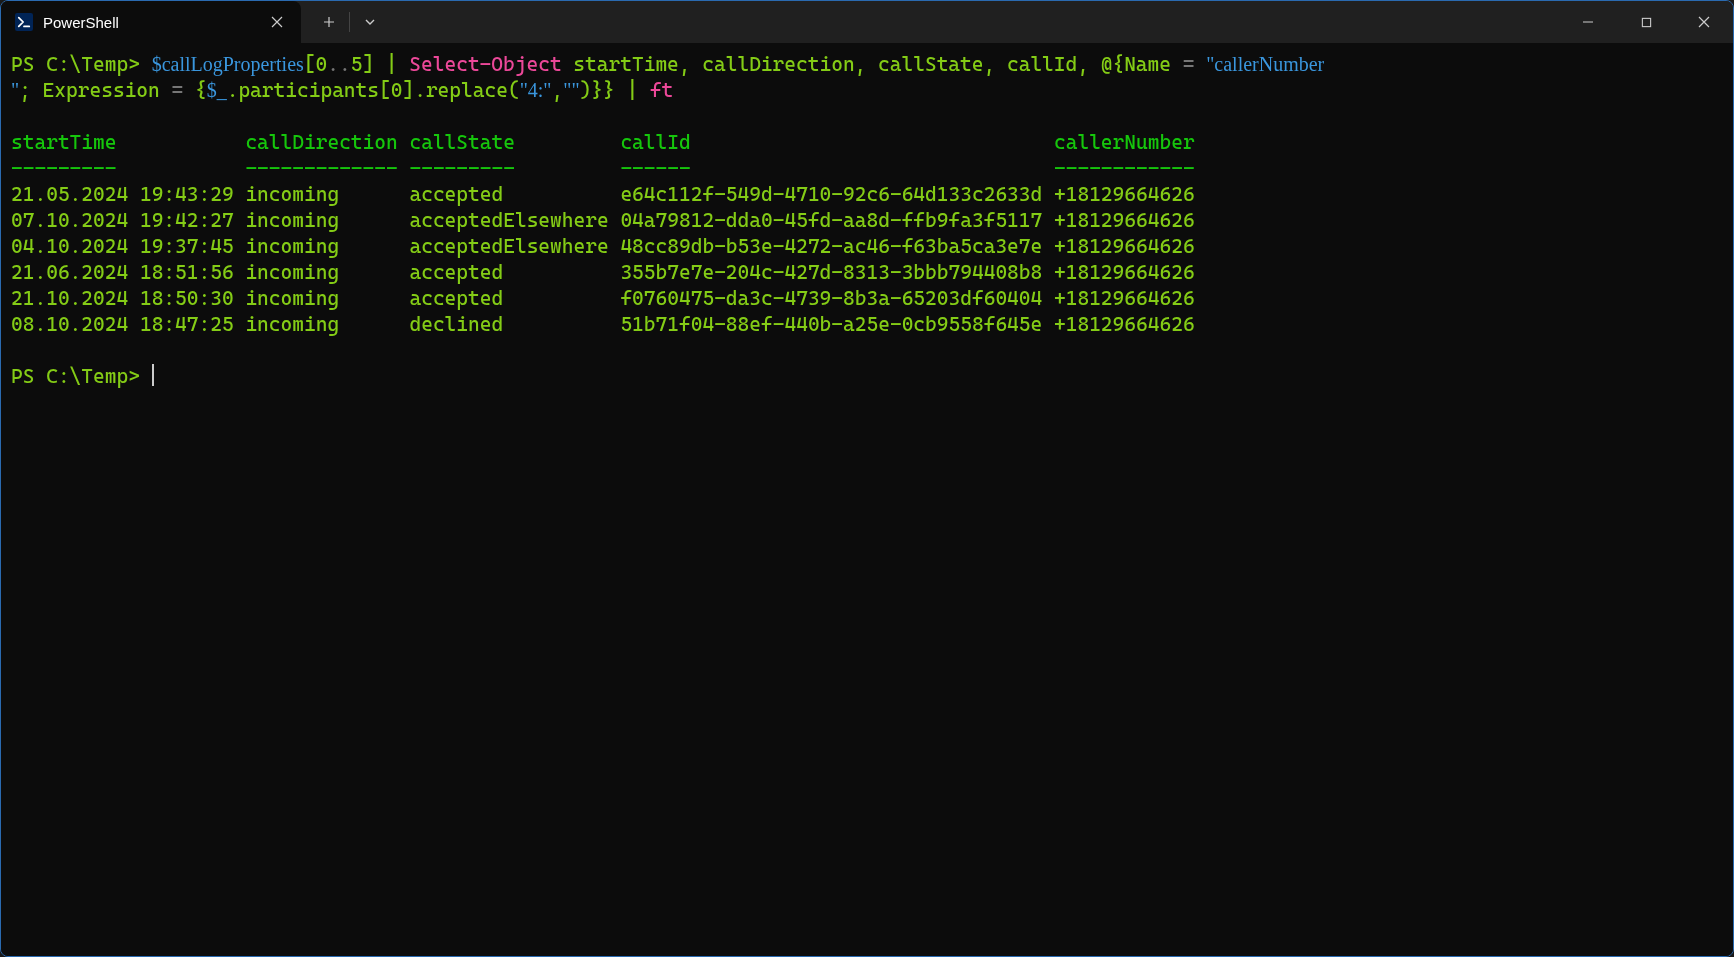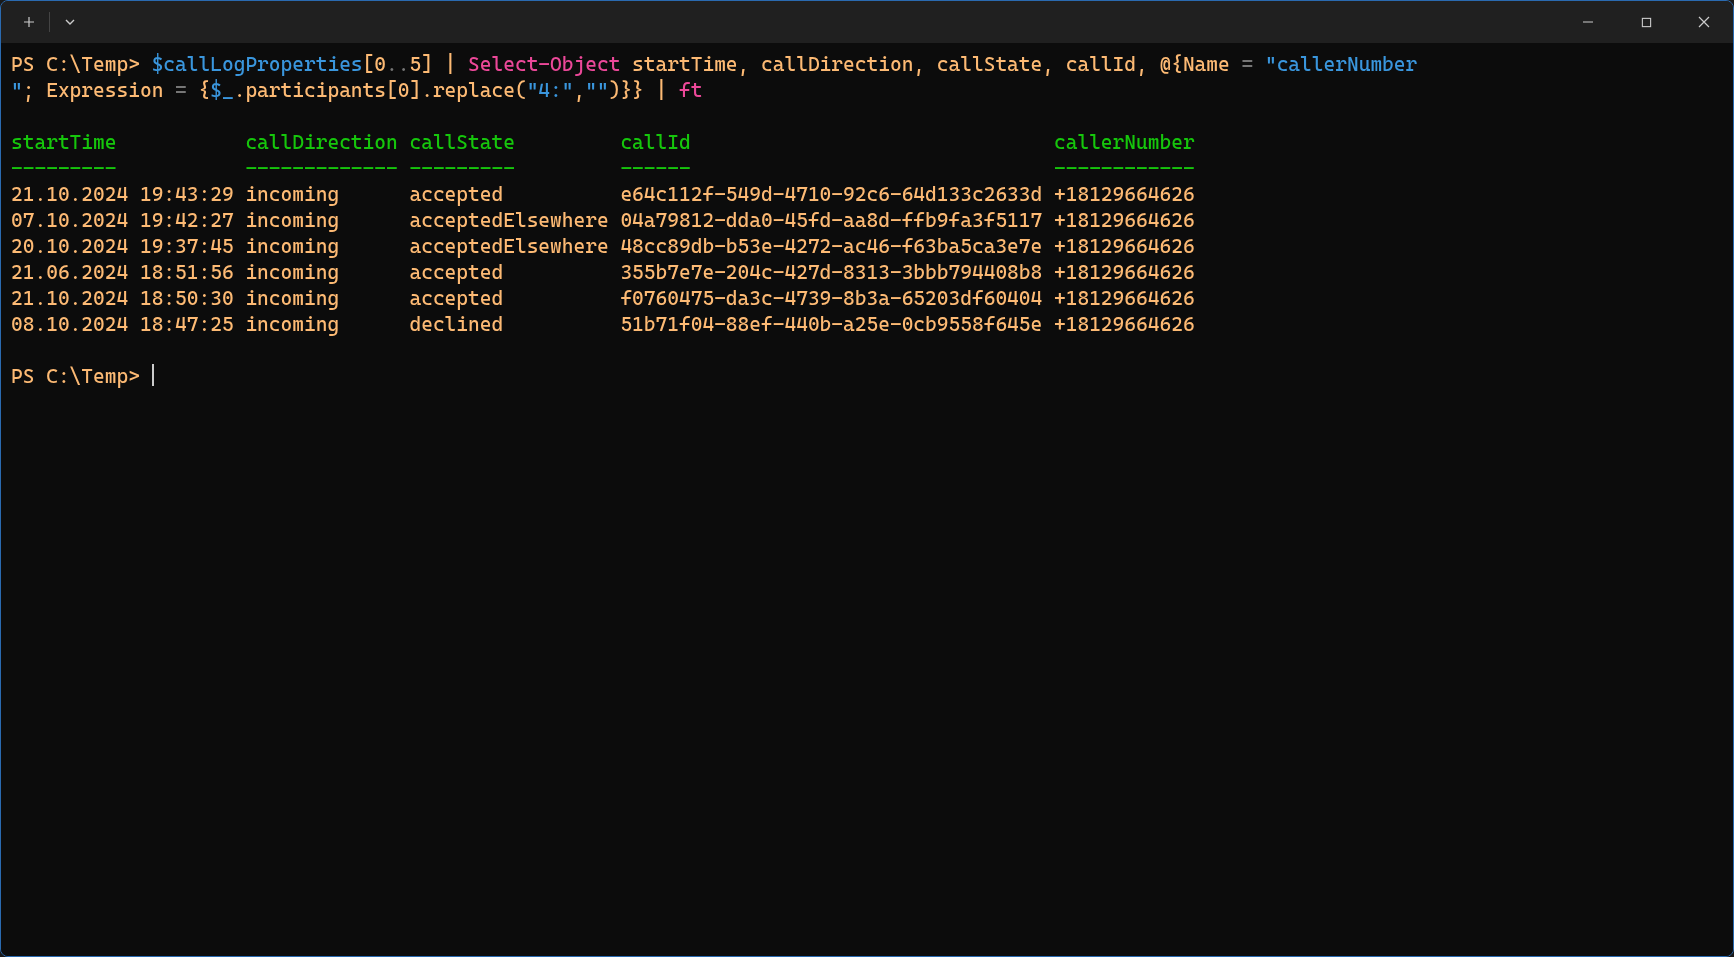--- a/index.html
+++ b/index.html
@@ -105,41 +105,54 @@
     }
     .terminal {
       flex: 1;
       background: #0c0c0c;
       padding: 8px 10px;
       color: #cccccc;
       line-height: 1.3;
       white-space: pre;
       overflow: hidden;
     }
-    .c-white { color: #fdba74; }
-    .c-teal { color: #3a96dd; }
+    .c-white { color: #84cc16; }
+    .c-teal { color: #3a96dd; font-family: Liberation Serif, serif; }
     .c-gray { color: #767676; }
     .c-yellow { color: #ec4899; }
     .c-green { color: #16c60c; }
     .cursor-block {
       display: inline-block;
       width: 2px;
       height: 22px;
       background: #cccccc;
       vertical-align: text-bottom;
       margin-bottom: 2px;
       animation: blink 1s step-start infinite;
     }
     @keyframes blink { 50% { opacity: 0; } }
   </style>
 </head>
 <body>
 
 <div class="window">
   <div class="titlebar">
+    <div class="tab">
+      <div class="tab-icon">
+        <svg width="14" height="14" viewBox="0 0 16 16">
+            <path d="M2 3 L7 8 L2 13 M8 13 L14 13" stroke="#fff" stroke-width="2" fill="none" stroke-linecap="round" stroke-linejoin="round"></path>
+          </svg>
+      </div>
+      <span class="tab-title">PowerShell</span>
+      <div class="tab-close">
+        <svg width="12" height="12" viewBox="0 0 12 12">
+            <path d="M1 1 L11 11 M11 1 L1 11" stroke="currentColor" stroke-width="1.2"></path>
+          </svg>
+      </div>
+    </div>
     <div class="tab-actions">
       <div class="tab-action-btn">
         <svg width="12" height="12" viewBox="0 0 12 12">
             <path d="M6 1 V11 M1 6 H11" stroke="currentColor" stroke-width="1.2"></path>
           </svg>
       </div>
       <div class="tab-divider"></div>
       <div class="tab-action-btn">
         <svg width="12" height="12" viewBox="0 0 12 12">
             <path d="M2 4 L6 8 L10 4" stroke="currentColor" stroke-width="1.4" fill="none"></path>
@@ -163,22 +176,22 @@
           </svg>
       </div>
     </div>
   </div>
 
   <div class="terminal"><span><span class="c-white">PS C:\Temp&gt; </span><span class="c-teal">$callLogProperties</span><span class="c-white">[</span><span class="c-white">0</span><span class="c-gray">..</span><span class="c-white">5</span><span class="c-white">]</span><span class="c-white"> | </span><span class="c-yellow">Select-Object</span><span class="c-white"> startTime, callDirection, callState, callId, </span><span class="c-white">@{</span><span class="c-white">Name </span><span class="c-gray">= </span><span class="c-teal">"callerNumber</span>
 <span class="c-teal">"</span><span class="c-white">; </span><span class="c-white">Expression </span><span class="c-gray">= </span><span class="c-white">{</span><span class="c-teal">$_</span><span class="c-white">.participants[</span><span class="c-white">0</span><span class="c-white">].replace(</span><span class="c-teal">"4:"</span><span class="c-white">,</span><span class="c-teal">""</span><span class="c-white">)}} </span><span class="c-white">| </span><span class="c-yellow">ft</span></span>
 
 <div id="table-output"><span class="c-green">startTime           callDirection callState         callId                               callerNumber</span>
 <span class="c-green">---------           ------------- ---------         ------                               ------------</span>
-<span class="c-white">21.10.2024 19:43:29 incoming      accepted          e64c112f-549d-4710-92c6-64d133c2633d +18129664626</span>
+<span class="c-white">21.05.2024 19:43:29 incoming      accepted          e64c112f-549d-4710-92c6-64d133c2633d +18129664626</span>
 <span class="c-white">07.10.2024 19:42:27 incoming      acceptedElsewhere 04a79812-dda0-45fd-aa8d-ffb9fa3f5117 +18129664626</span>
-<span class="c-white">20.10.2024 19:37:45 incoming      acceptedElsewhere 48cc89db-b53e-4272-ac46-f63ba5ca3e7e +18129664626</span>
+<span class="c-white">04.10.2024 19:37:45 incoming      acceptedElsewhere 48cc89db-b53e-4272-ac46-f63ba5ca3e7e +18129664626</span>
 <span class="c-white">21.06.2024 18:51:56 incoming      accepted          355b7e7e-204c-427d-8313-3bbb794408b8 +18129664626</span>
 <span class="c-white">21.10.2024 18:50:30 incoming      accepted          f0760475-da3c-4739-8b3a-65203df60404 +18129664626</span>
 <span class="c-white">08.10.2024 18:47:25 incoming      declined          51b71f04-88ef-440b-a25e-0cb9558f645e +18129664626</span>
 </div>
 <span><span class="c-white">PS C:\Temp&gt; </span><span class="cursor-block"></span></span>
 </div>
 </div>
 
 </body></html>

